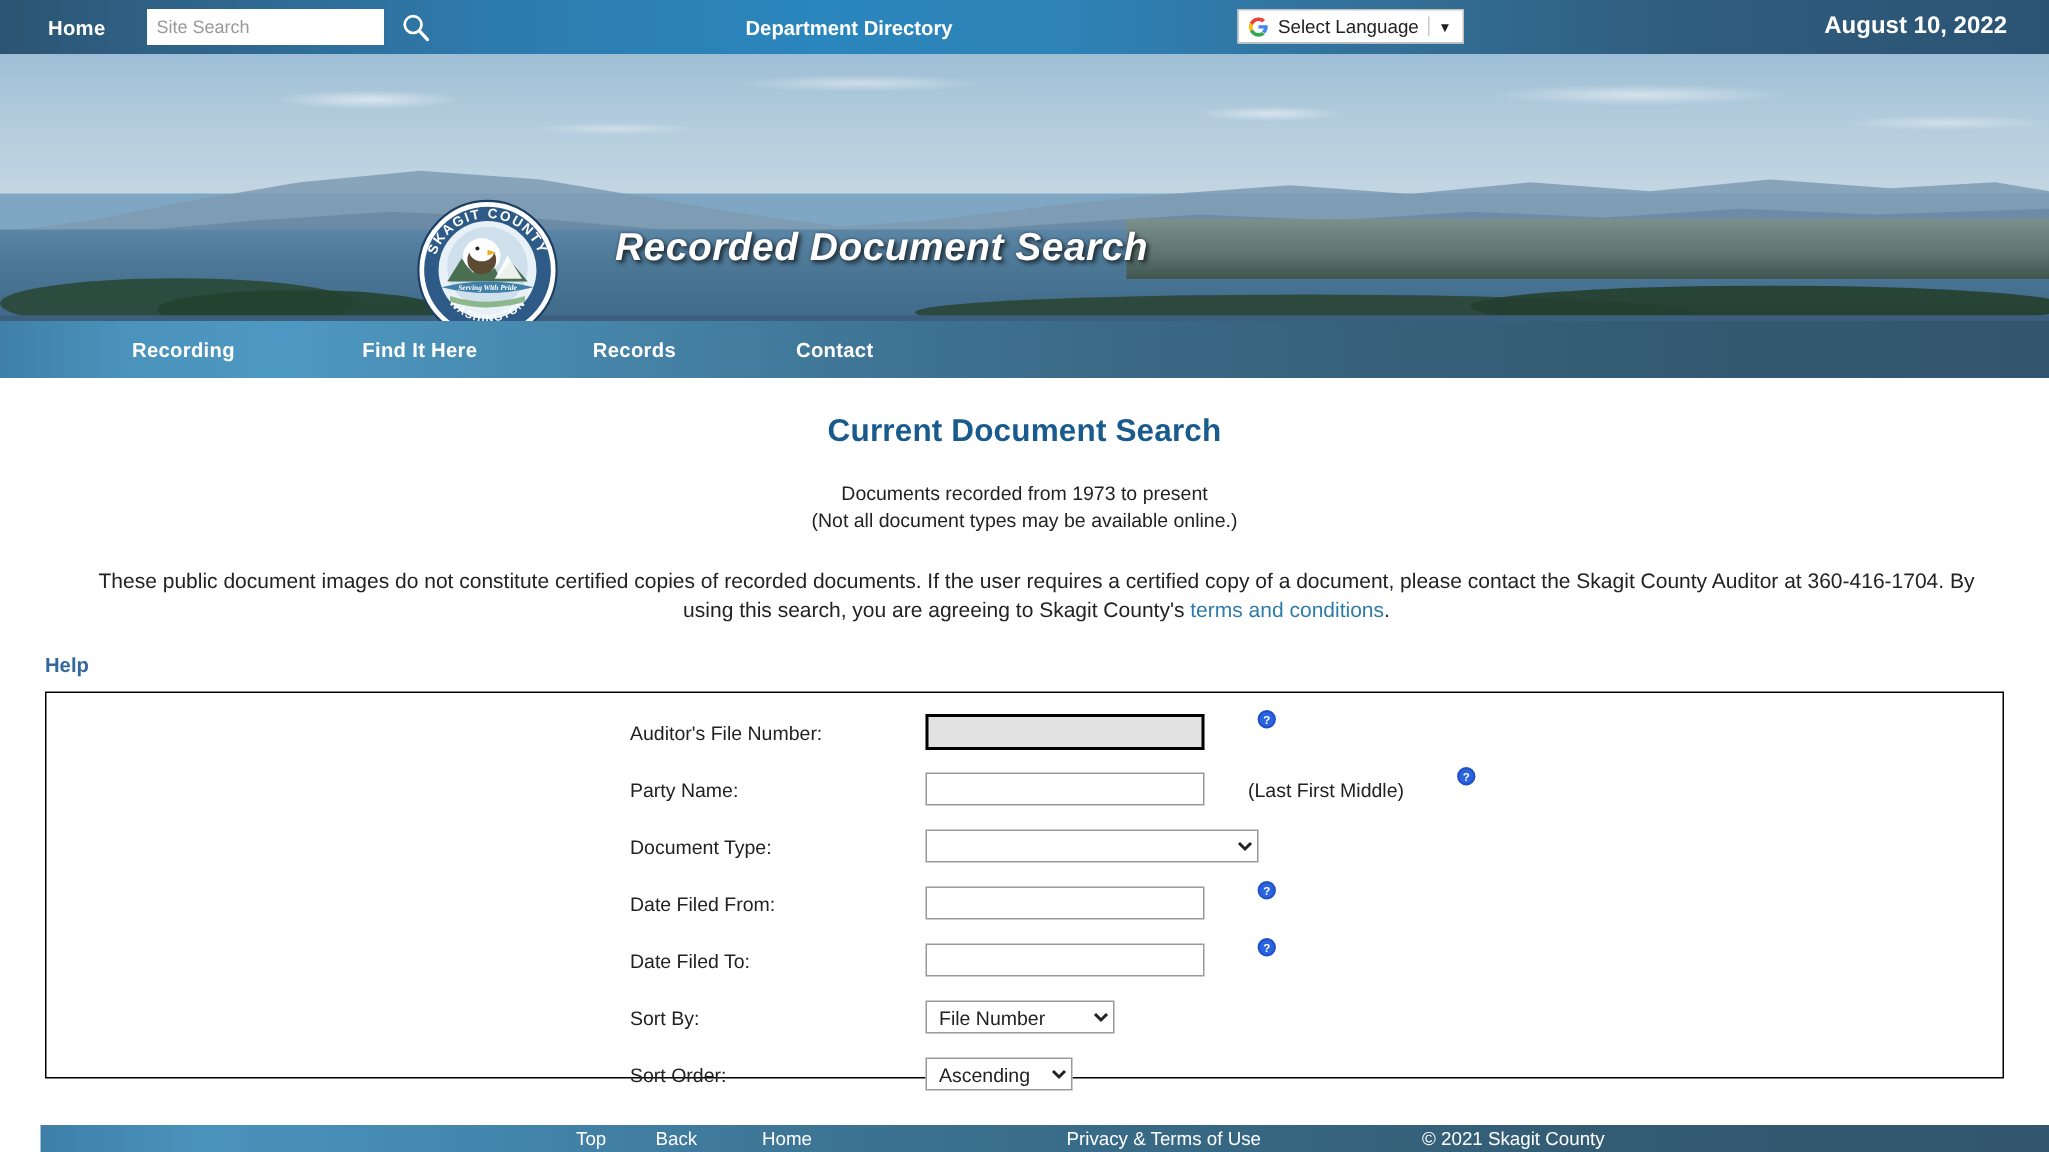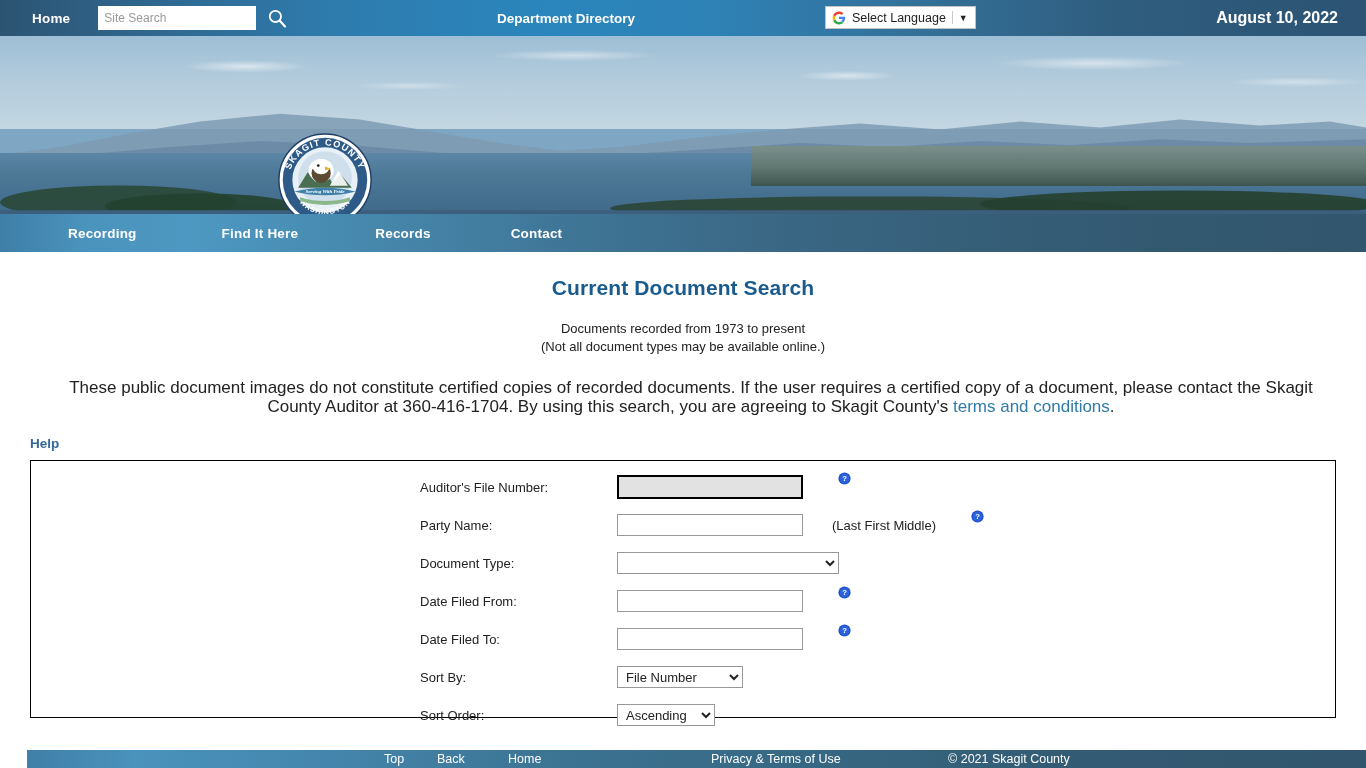--- a/index.html
+++ b/index.html
@@ -160,21 +160,21 @@
     align-items: center;
   }
   .nav-item {
     color: #ffffff;
     font-size: 13.5px;
     font-weight: bold;
     text-decoration: none;
     letter-spacing: .2px;
     cursor: pointer;
   }
-  .nav-item.n1 { margin-left: 68px; }
+  .nav-item.n1 { margin-left: 88px; }
   .nav-item.n2 { margin-left: 85px; }
   .nav-item.n3 { margin-left: 77px; }
   .nav-item.n4 { margin-left: 80px; }
 
   
   .main { position: relative; padding: 0; background: #fff; }
   .page-title {
     text-align: center;
     color: #1a5b8e;
     font-size: 21px;
@@ -186,21 +186,21 @@
   .subline {
     text-align: center;
     font-size: 13px;
     color: #222;
     margin-top: 20px;
     line-height: 18px;
   }
   .disclaimer {
     margin: 22px 32px 0 48px;
     text-align: center;
-    font-size: 17px;
+    font-size: 14px;
     color: #222;
     line-height: 19px;
   }
   .disclaimer a { color: #2f7ba8; text-decoration: none; }
   .help-link {
     display: inline-block;
     margin: 20px 0 0 30px;
     color: #34679a;
     font-size: 13.5px;
     font-weight: bold;
@@ -374,20 +374,21 @@
     <ellipse cx="46" cy="40" rx="13" ry="12" fill="#ffffff"></ellipse>
     <ellipse cx="46" cy="43" rx="10" ry="10" fill="#5d4a33"></ellipse>
     <ellipse cx="46" cy="36" rx="9" ry="8" fill="#ffffff"></ellipse>
     <circle cx="43" cy="35" r="1.4" fill="#222"></circle>
     <path d="M50,36 L56,38 L50,40 Z" fill="#e8b020"></path>
     <path d="M18,62 Q50,54 82,62 Q50,70 18,62 Z" fill="#3f7fa8"></path>
     <text x="50" y="64" font-family="Liberation Serif, serif" font-size="5.2" font-style="italic" font-weight="bold" fill="#ffffff" text-anchor="middle">Serving With Pride</text>
     <path d="M24,68 Q50,76 76,68 L76,72 Q50,80 24,72 Z" fill="#7fae7a" opacity="0.85"></path>
   </svg>
 
+  <div class="banner-title">Recorded Document Search</div>
 </div>
 
 <div class="navbar">
   <a class="nav-item n1">Recording</a>
   <a class="nav-item n2">Find It Here</a>
   <a class="nav-item n3">Records</a>
   <a class="nav-item n4">Contact</a>
 </div>
 
 <div class="main">

